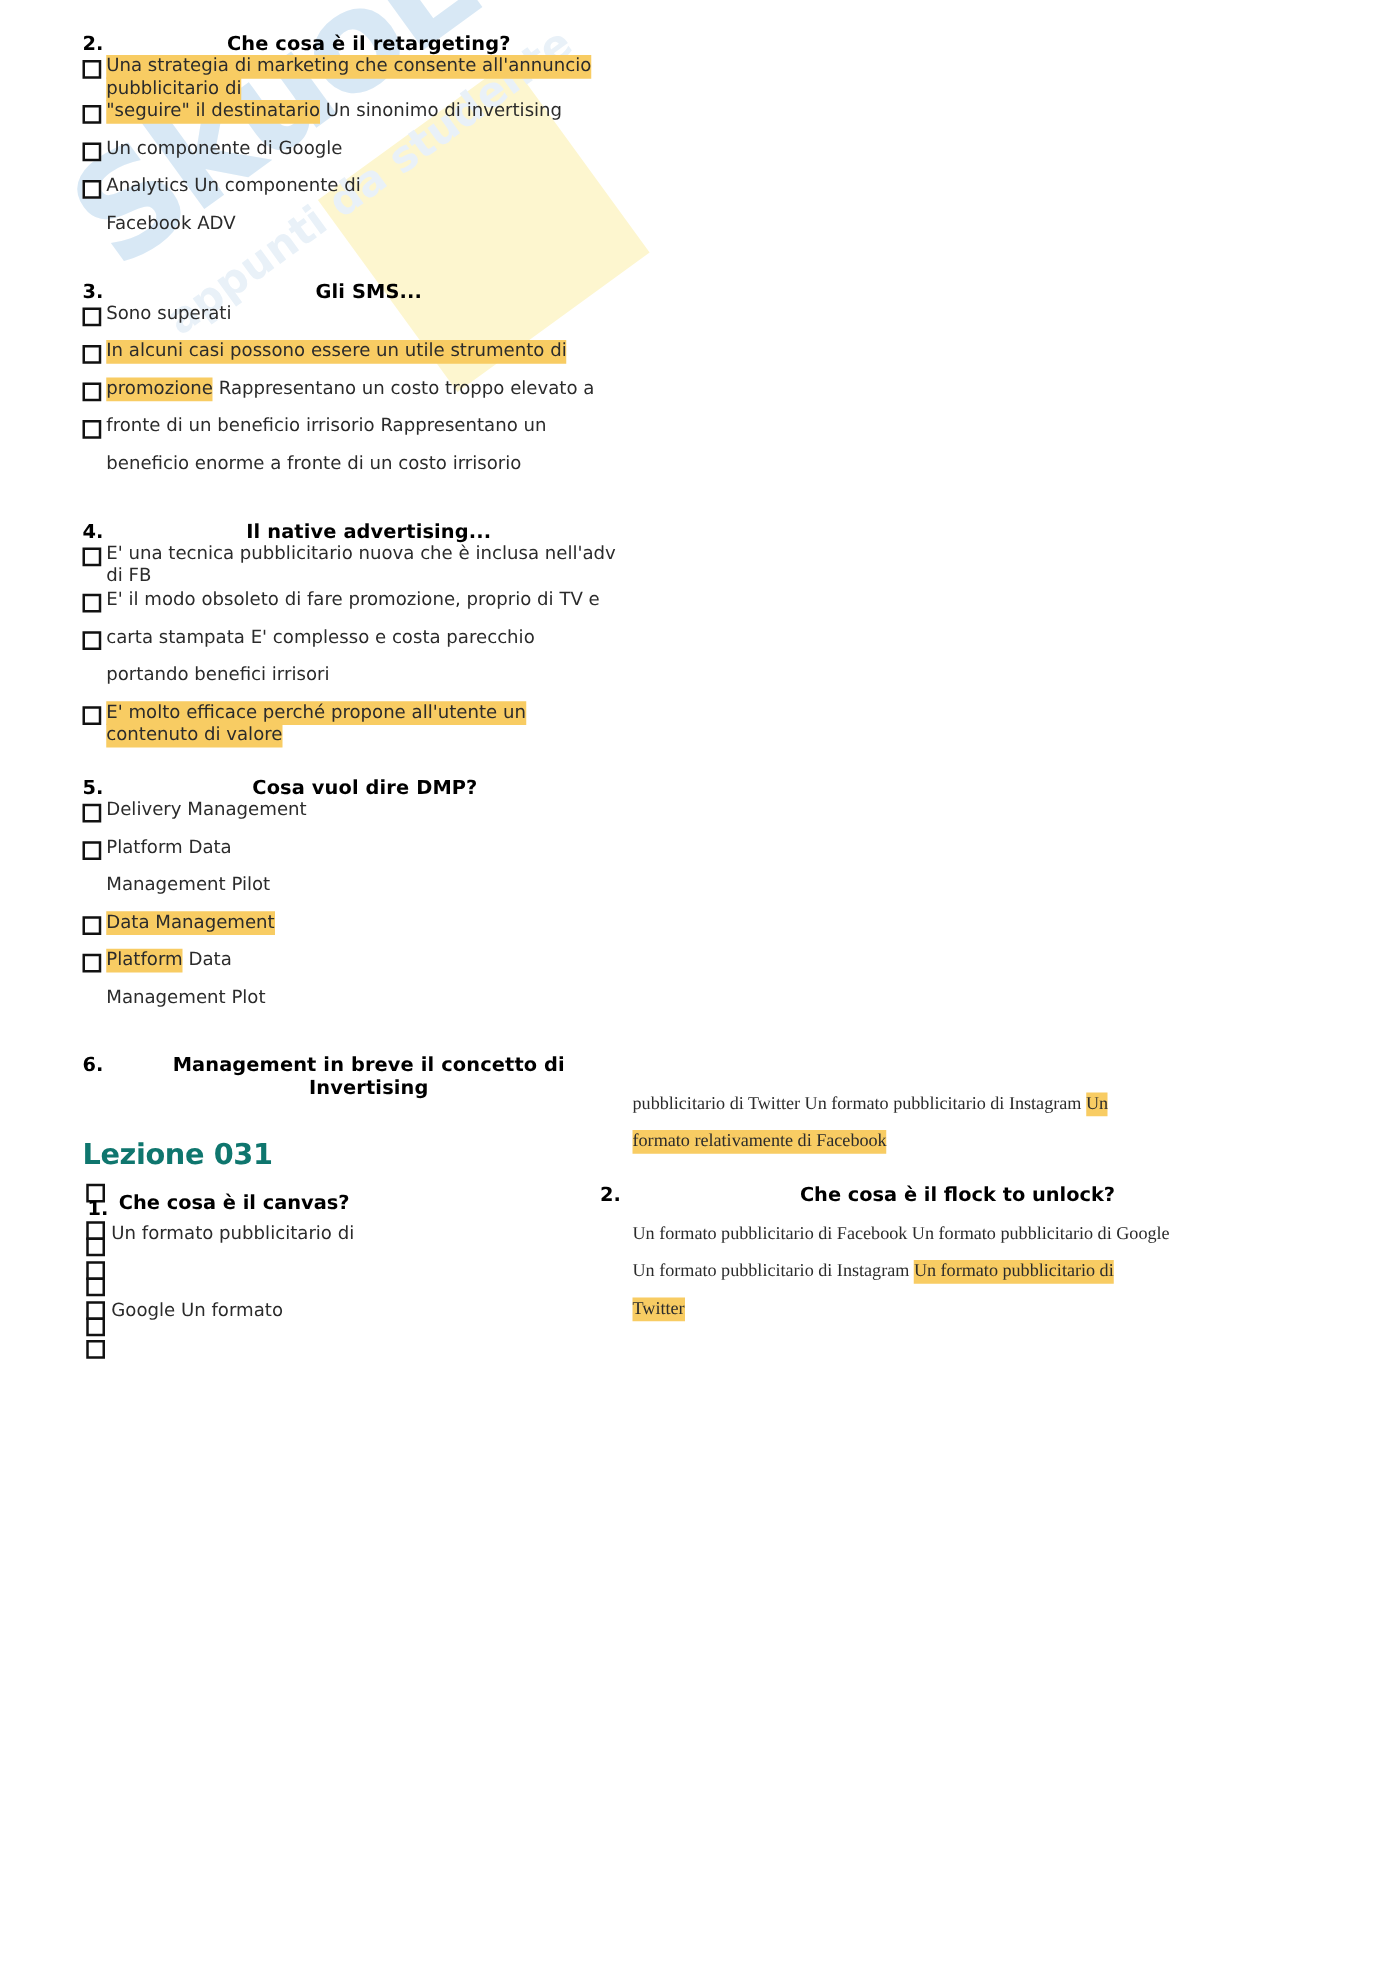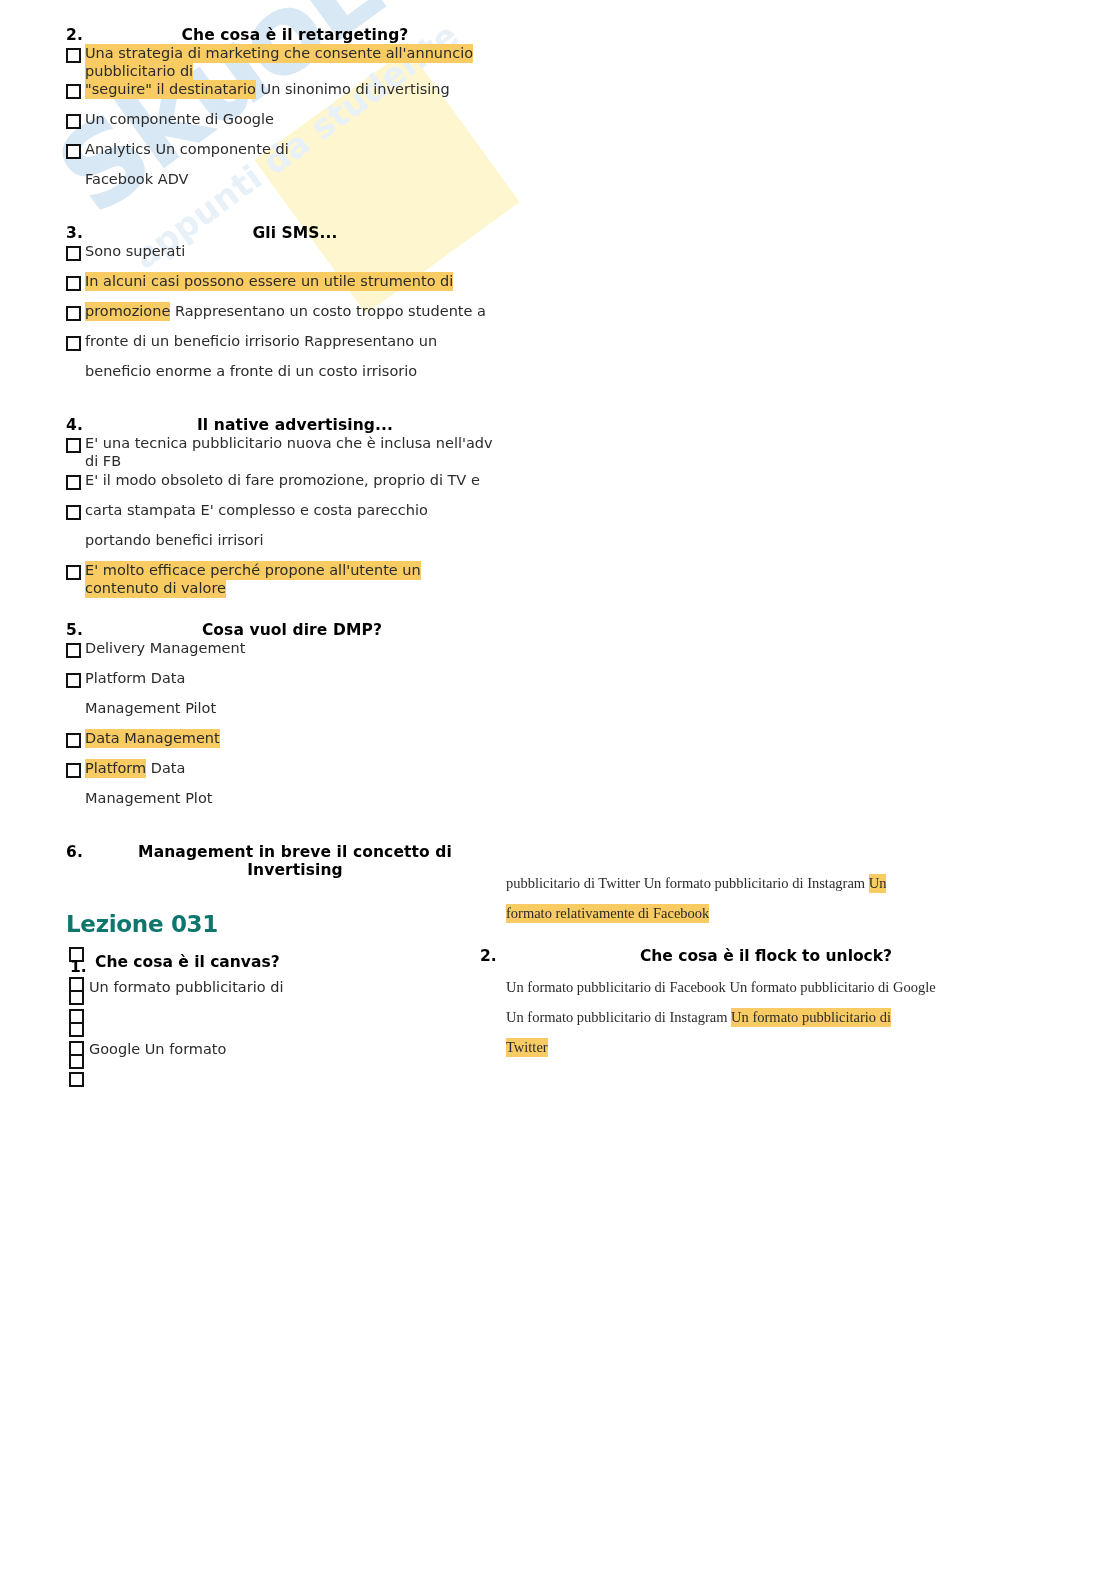--- a/index.html
+++ b/index.html
@@ -250,21 +250,21 @@
           <div class="opt">
             <span class="cb"></span>
             <span class="opt-text"><span>Sono superati</span></span>
           </div>
           <div class="opt">
             <span class="cb"></span>
             <span class="opt-text"><mark>In alcuni casi possono essere un utile strumento di</mark></span>
           </div>
           <div class="opt">
             <span class="cb"></span>
-            <span class="opt-text"><mark>promozione</mark><span> Rappresentano un costo troppo studente a</span></span>
+            <span class="opt-text"><mark>promozione</mark><span> Rappresentano un costo troppo elevato a</span></span>
           </div>
           <div class="opt">
             <span class="cb"></span>
             <span class="opt-text"><span>fronte di un beneficio irrisorio Rappresentano un</span></span>
           </div>
           <div class="opt cont">
             <span class="opt-text"><span>beneficio enorme a fronte di un costo irrisorio</span></span>
           </div>
           <div class="gap-md"></div>
           <div class="q-head">

